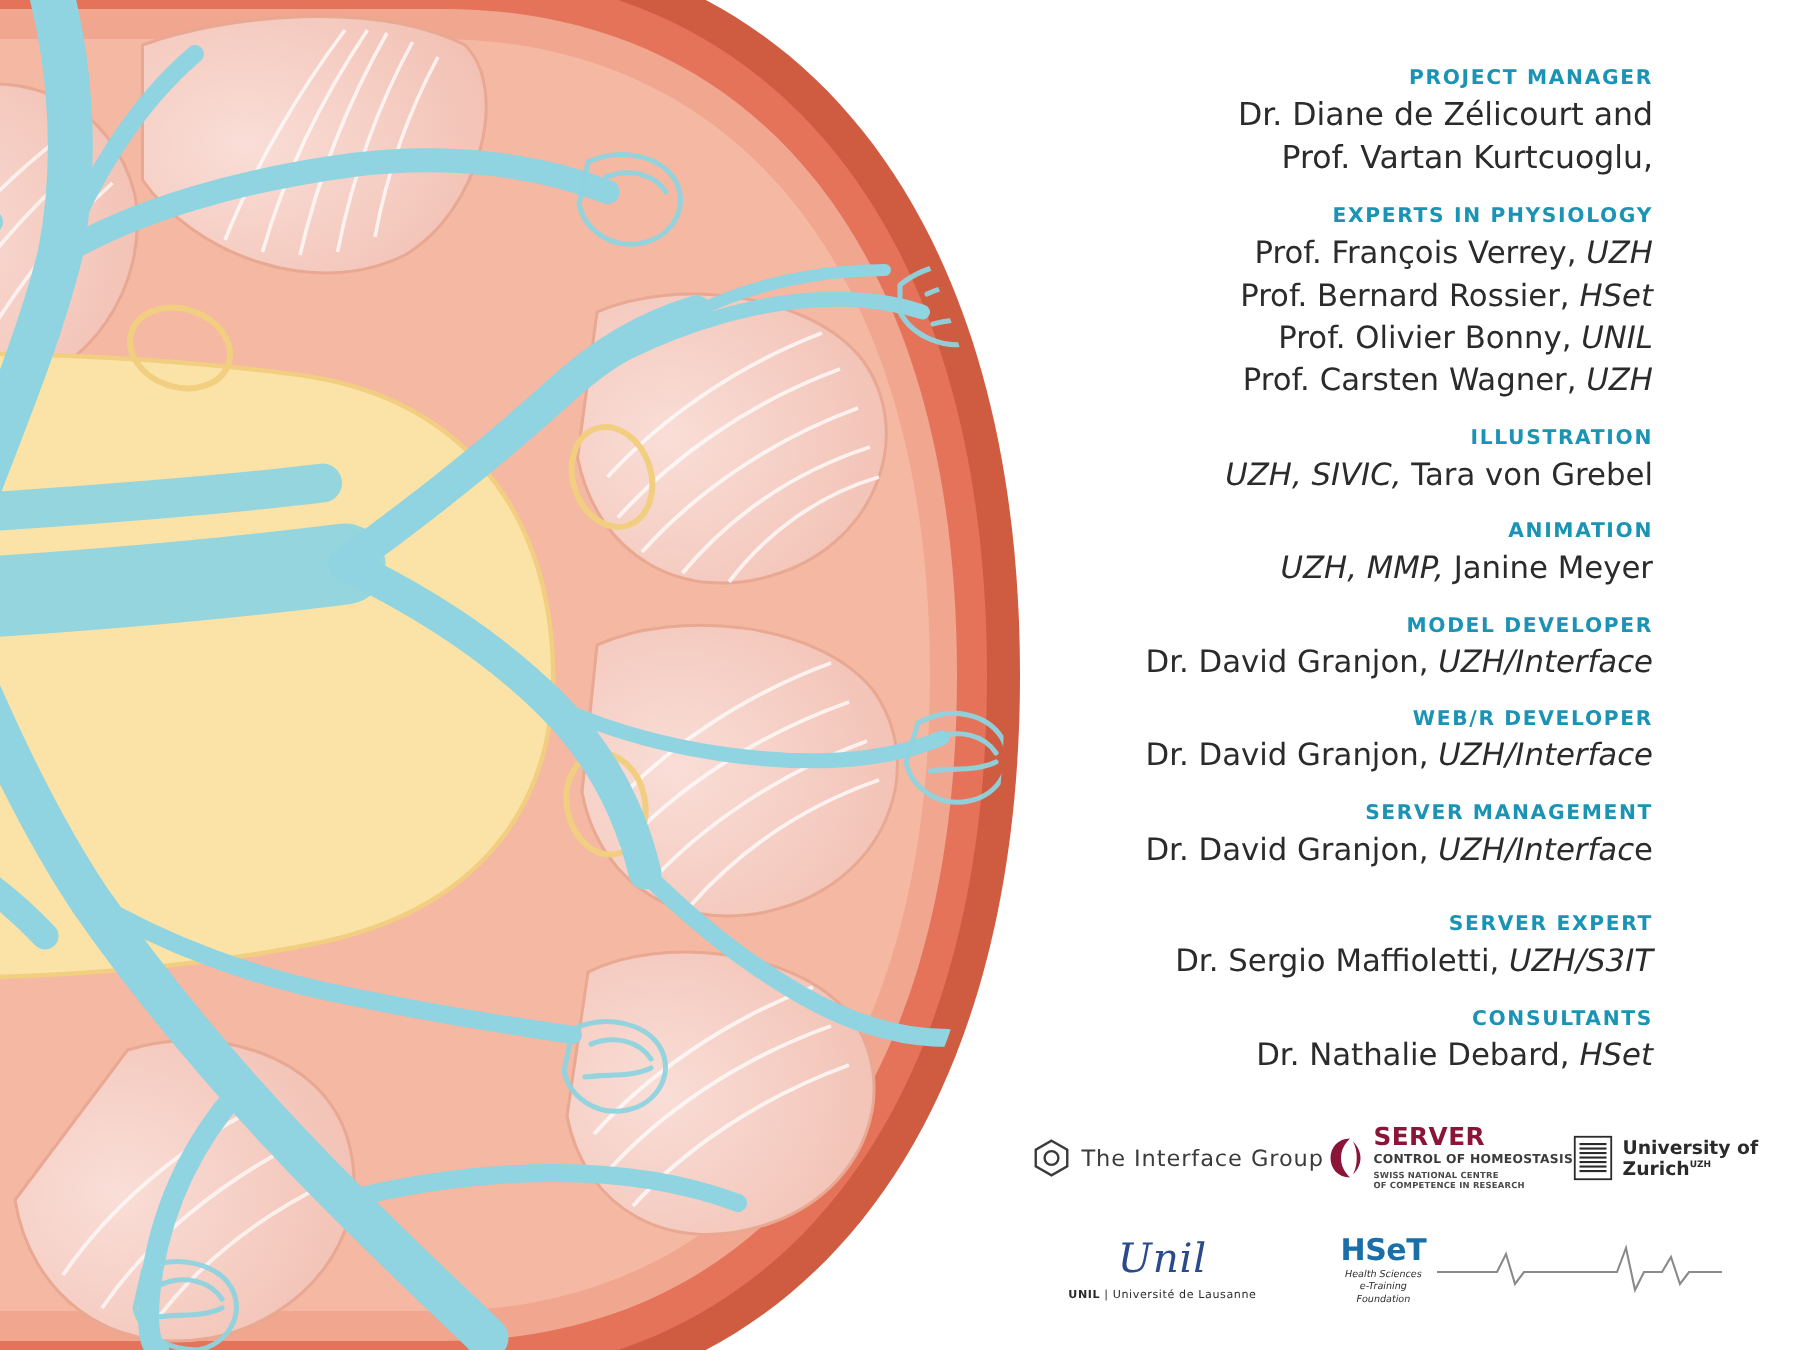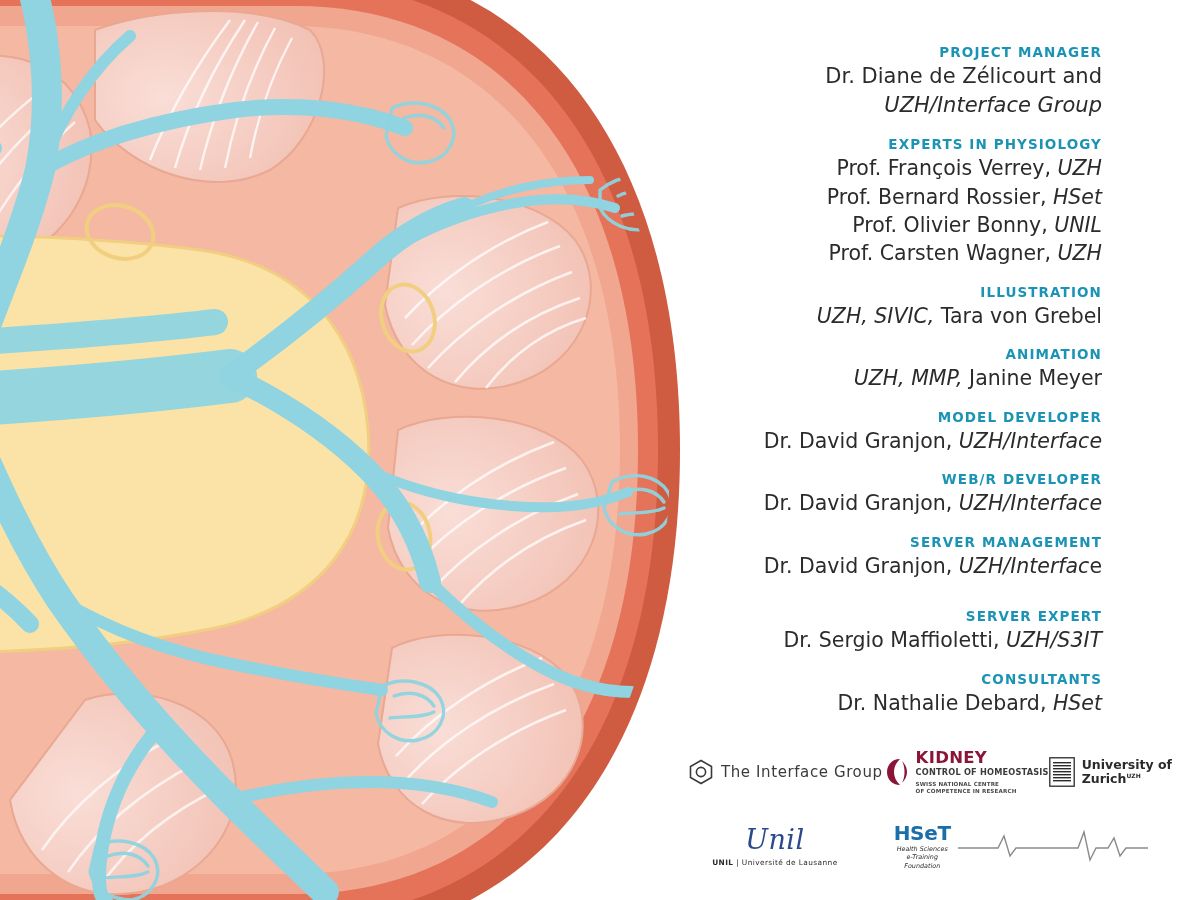--- a/index.html
+++ b/index.html
@@ -331,21 +331,21 @@
         </g>
       </g>
     </svg>
   </div>
 
   <div id="credits">
 
     <div class="credit-block" id="block-project-manager">
       <div class="credit-role">PROJECT MANAGER</div>
       <div class="credit-name">Dr. Diane de Zélicourt and</div>
-      <div class="credit-name"><em>UZH/Interface Group</em></div>
+      <div class="credit-name">Prof. Vartan Kurtcuoglu,</div>
     </div>
 
     <div class="credit-block" id="block-physiology">
       <div class="credit-role">EXPERTS IN PHYSIOLOGY</div>
       <div class="credit-name"><span>Prof. François Verrey, </span><em>UZH</em></div>
       <div class="credit-name"><span>Prof. Bernard Rossier, </span><em>HSet</em></div>
       <div class="credit-name"><span>Prof. Olivier Bonny, </span><em>UNIL</em></div>
       <div class="credit-name"><span>Prof. Carsten Wagner, </span><em>UZH</em></div>
     </div>
 
@@ -397,21 +397,21 @@
         </svg>
         <span class="logo-text">The Interface Group</span>
       </div>
 
       <div class="logo" id="logo-kidney">
         <svg width="26" height="30" viewBox="0 0 26 30">
           <path d="M17 2 C 9 2 4 8 4 15 C 4 22 9 28 17 28 C 13 24 11 20 11 15 C 11 10 13 6 17 2 Z" fill="#8a1538"></path>
           <path d="M19 4 C 23 8 24 12 24 15 C 24 19 22 23 19 26 C 21 22 21.5 18 21.5 15 C 21.5 11 21 8 19 4 Z" fill="#8a1538"></path>
         </svg>
         <div>
-          <div class="k-title">KIDNEY</div>
+          <div class="k-title">SERVER</div>
           <div class="k-sub">CONTROL OF HOMEOSTASIS</div>
           <div class="k-foot">SWISS NATIONAL CENTRE</div>
           <div class="k-foot" style="margin-top:0">OF COMPETENCE IN RESEARCH</div>
         </div>
       </div>
 
       <div class="logo" id="logo-uzh">
         <svg width="26" height="30" viewBox="0 0 26 30">
           <rect x="0.8" y="0.8" width="24.4" height="28.4" fill="none" stroke="#2b2b2b" stroke-width="1.3"></rect>
           <g fill="#2b2b2b">

